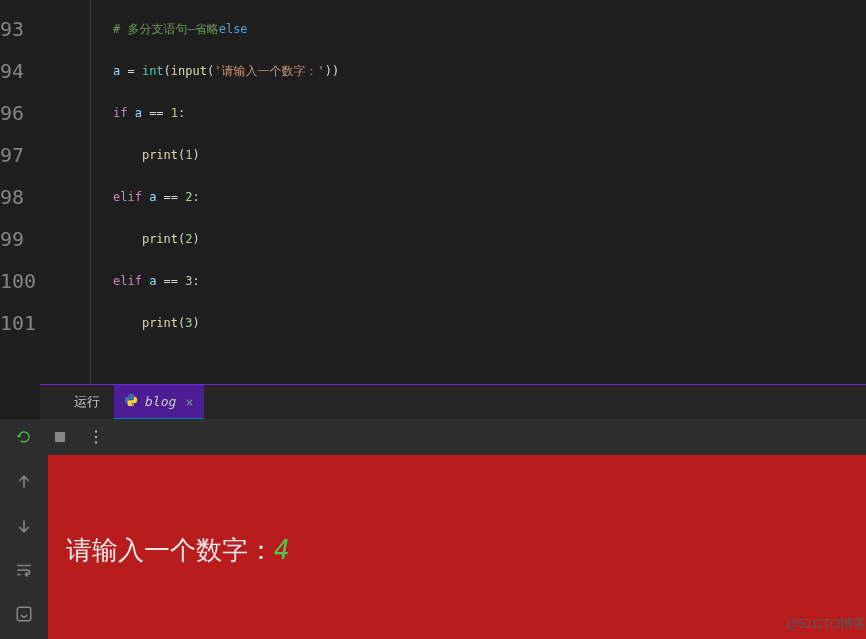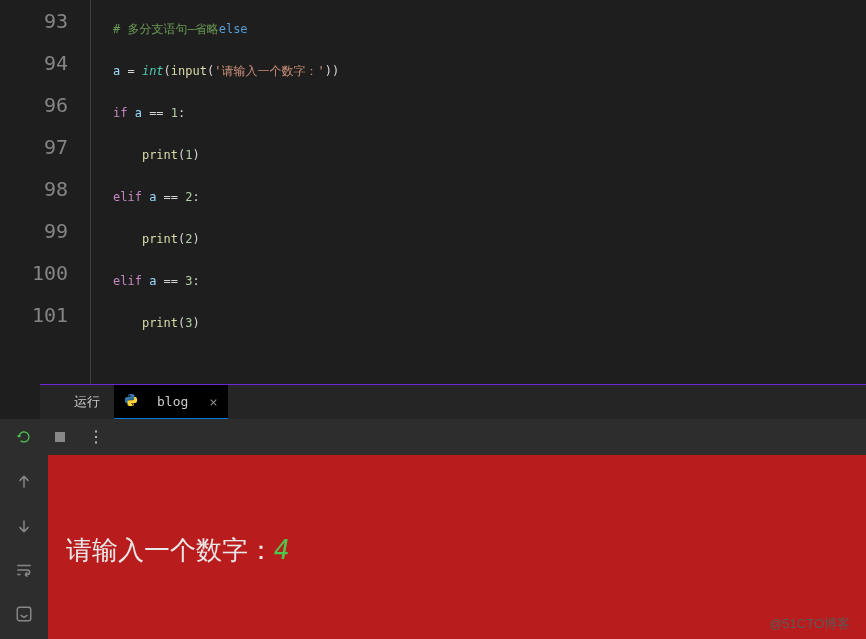--- a/index.html
+++ b/index.html
@@ -12,22 +12,22 @@
       position: relative;
     }
     .editor-area {
       display: flex;
       height: 384px;
       background: #1e1e1e;
     }
     .gutter {
       width: 90px;
       background: #1e1e1e;
-      padding-top: 0;
-      text-align: right;
+      padding-top: 8px;
+      text-align: left;
       padding-right: 22px;
       color: #858585;
       font-size: 20px;
       line-height: 42px;
       user-select: none;
     }
     .code-area {
       flex: 1;
       padding-top: 8px;
       padding-left: 22px;
@@ -35,21 +35,21 @@
       line-height: 42px;
       border-left: 1px solid #404040;
       position: relative;
     }
     .code-line { white-space: pre; color: #d4d4d4; }
     .tk-comment { color: #6a9955; }
     .tk-keyword-else { color: #569cd6; }
     .tk-var { color: #9cdcfe; }
     .tk-op { color: #d4d4d4; }
     .tk-func { color: #dcdcaa; }
-    .tk-builtin { color: #4ec9b0; font-style: italic; }
+    .tk-builtin { color: #4ec9b0; }
     .tk-paren { color: #d4d4d4; }
     .tk-string { color: #ce9178; }
     .tk-keyword { color: #c586c0; margin-top: 20px; }
     .tk-number { color: #b5cea8; }
 
     .panel-tabs {
       height: 35px;
       background: #252526;
       border-top: 1px solid #6d28d9;
       display: flex;
@@ -61,27 +61,28 @@
     .panel-tab-run {
       color: #cccccc;
       padding: 0 10px;
       height: 100%;
       display: flex;
       align-items: center;
     }
     .panel-tab-file {
       display: flex;
       align-items: center;
-      gap: 19px;
+      gap: 7px;
       height: 100%;
       padding: 0 10px;
-      background: #000000;
+      background: #4c1d95;
       color: #cccccc;
       border-bottom: 1px solid #0078d4;
       margin-left: 4px;
+      font-style: italic;
     }
     .py-icon { width: 14px; height: 14px; }
     .tab-close { color: #888; cursor: pointer; font-size: 14px; margin-left: 2px;}
 
     .panel-toolbar {
       height: 36px;
       background: #2d2d2d;
       display: flex;
       align-items: center;
       padding-left: 16px;
@@ -111,21 +112,21 @@
       flex: 1;
       padding: 78px 0 0 18px;
       color: #e8e8e8;
       font-size: 26px;
       font-family: 'SimSun', 'Consolas', monospace;
     }
     .term-input-val { color: #4ec94e; font-style: italic; }
     .watermark {
       position: absolute;
       bottom: 6px;
-      right: 16px;
+      right: 0;
       color: #5a5a5a;
       font-size: 13px;
       font-family: sans-serif;
     }
   </style>
 </head>
 <body>
 
 <div class="editor-area">
   <div class="gutter" id="gutter">

